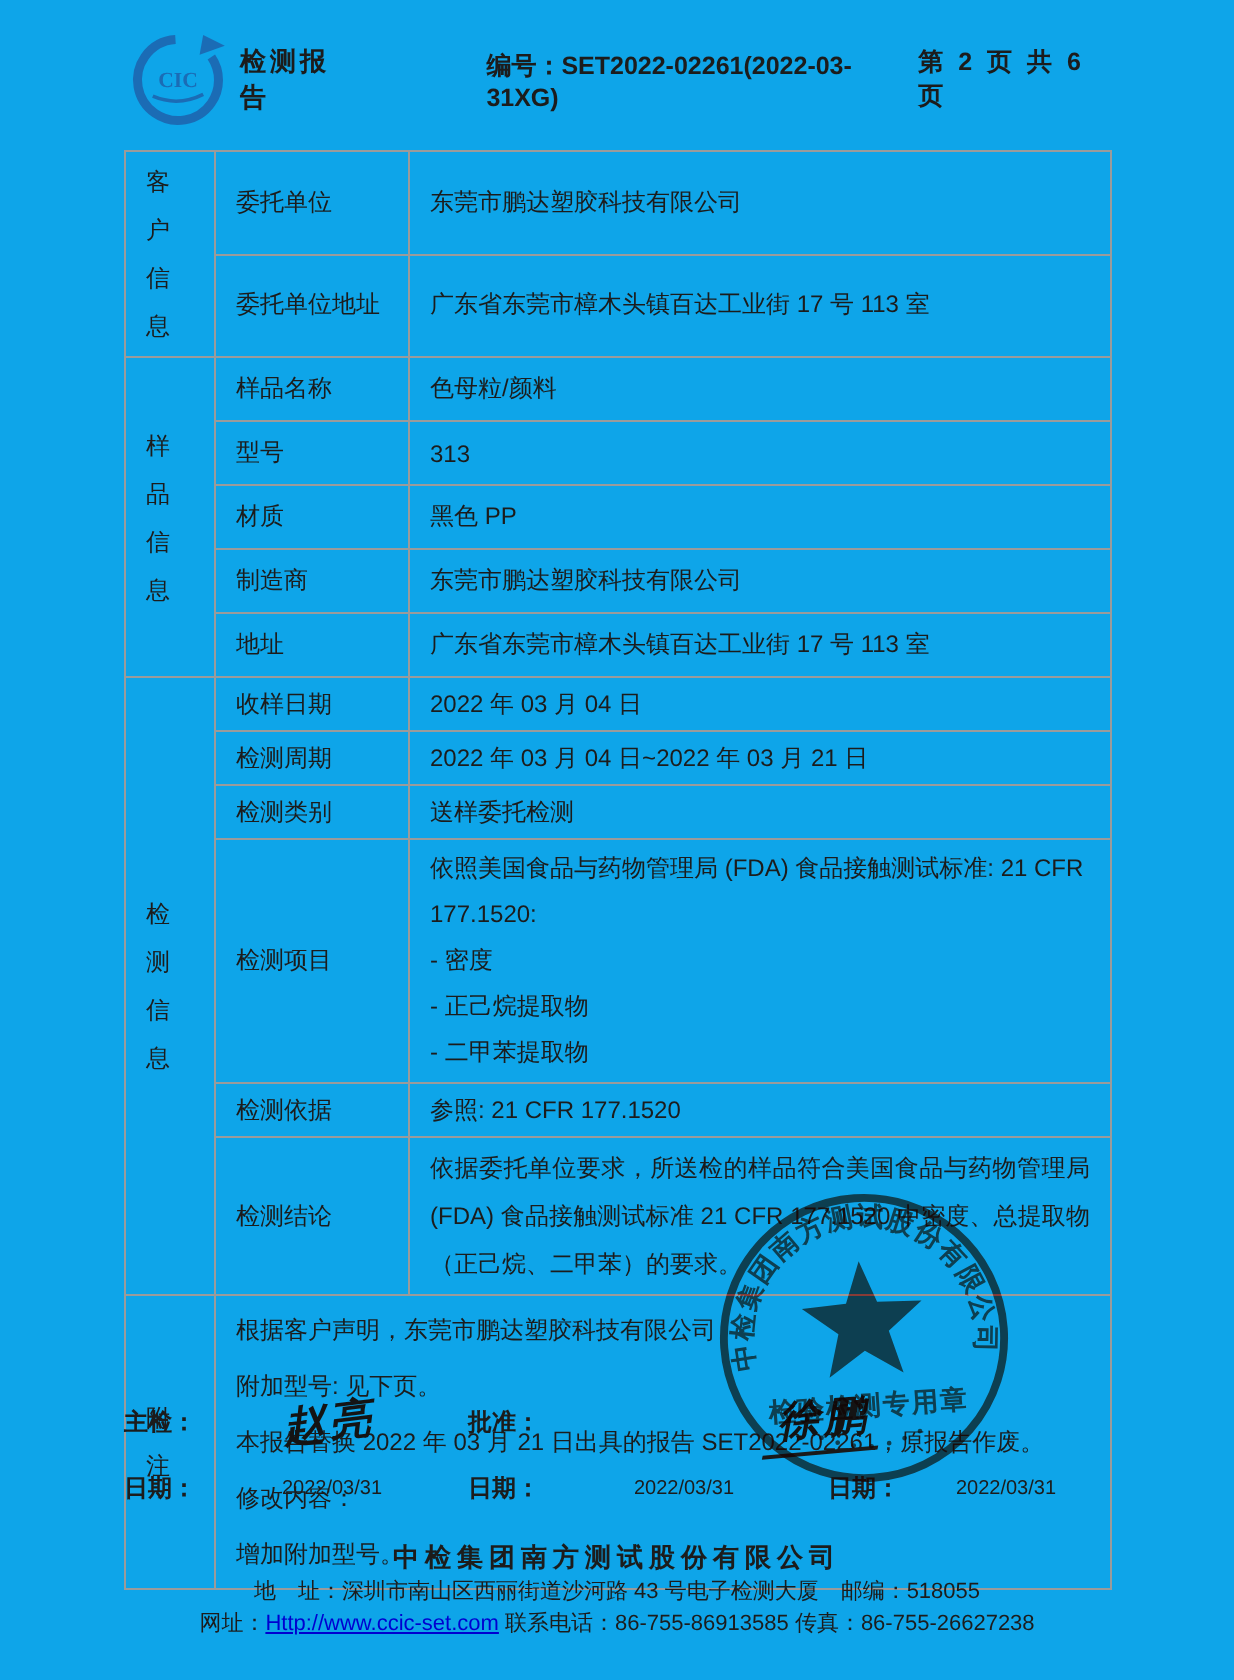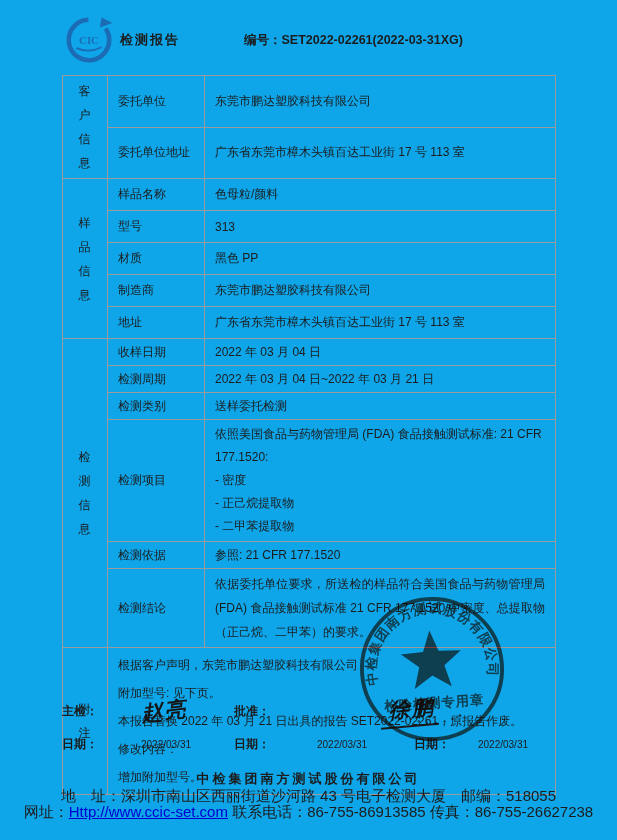--- a/index.html
+++ b/index.html
@@ -10,21 +10,21 @@
   
   .header{position:absolute;top:14px;left:62px;right:50px;height:52px;display:flex;align-items:center;}
   .logo{width:54px;height:50px;flex:0 0 auto;}
   .hdr-title{margin-left:4px;font-weight:bold;font-size:13px;letter-spacing:2px;}
   .hdr-no{margin-left:64px;font-weight:bold;font-size:12.5px;}
   .hdr-page{margin-left:auto;margin-right:6px;font-weight:bold;font-size:12.5px;letter-spacing:2px;}
   
   .report{position:absolute;top:75px;left:62px;border-collapse:collapse;width:494px;table-layout:fixed;font-size:12px;}
   .report td{border:1px solid #9b9b9b;padding:3px 10px;vertical-align:middle;}
   .report, .report tbody{border:1.5px solid #4e4e4e;}
-  .sec-label{text-align:center;padding:0 2px;letter-spacing:1px;}
+  .sec-label{text-align:left;padding:0 2px;letter-spacing:1px;}
   .sec-label div{line-height:24px;}
   .h35{height:35px;} .h32{height:32px;} .h27{height:27px;}
   .lbl{padding-left:9px;}
   .lines{padding:6px 10px;}
   .lines div{line-height:23px;}
   .concl{line-height:24px;text-align:justify;padding:6px 10px;}
   .note-lines{padding:6px 10px;}
   .note-lines div{line-height:28px;}
   
   .stamp{position:absolute;left:358px;top:595px;width:148px;height:148px;opacity:.85;mix-blend-mode:multiply;z-index:5;transform:rotate(-4deg);}
@@ -36,37 +36,38 @@
   .slabel{font-weight:bold;flex:0 0 auto;}
   .sig-slot{flex:1;text-align:center;}
   .sig-name{display:inline-block;font-size:21px;font-weight:bold;transform:rotate(-7deg) skewX(-14deg);letter-spacing:2px;color:#141414;}
   .sig-name.approve{border-bottom:2px solid #1a1a1a;padding:0 6px 2px 6px;transform:rotate(-5deg) skewX(-16deg);}
   .sig-row.names{height:42px;}
   .sig-row.dates{height:24px;}
   .date-val{flex:1;text-align:center;font-size:10px;}
   
   .footer{position:absolute;left:0;top:770px;width:100%;text-align:center;}
   .f-company{font-weight:bold;font-size:13px;letter-spacing:3px;line-height:18px;}
-  .f-line{font-size:15px;line-height:16px;}
+  .f-line{font-size:11px;line-height:16px;}
   .f-link{color:#0000d0;text-decoration:underline;cursor:pointer;}
 </style>
 </head>
 <body>
 
 <div class="page">
 
   <div class="header">
     <svg class="logo" viewBox="0 0 60 54">
       <circle cx="30" cy="27" r="22.5" fill="none" stroke-width="5" stroke-dasharray="118 24" stroke-dashoffset="-8" transform="rotate(-55 30 27)" stroke="#1b6cb5"></circle>
       <polygon points="44,2 56,8 42,13" fill="#1b6cb5"></polygon>
       <text x="30" y="31" text-anchor="middle" font-size="12" font-weight="bold" font-family="'Liberation Serif','DejaVu Serif',serif" fill="#1b6cb5">CIC</text>
       <path d="M 16,36 Q 30,42 44,35" fill="none" stroke-width="2" stroke="#1b6cb5"></path>
     </svg>
     <span class="hdr-title">检测报告</span>
     <span class="hdr-no"><span>编号：</span><span>SET2022-02261(2022-03-31XG)</span></span>
+    <span class="hdr-page">第 2 页 共 6 页</span>
   </div>
 
   <table class="report">
     <colgroup>
         <col style="width:45px">
         <col style="width:97px">
         <col>
       </colgroup>
 
     <tbody>

